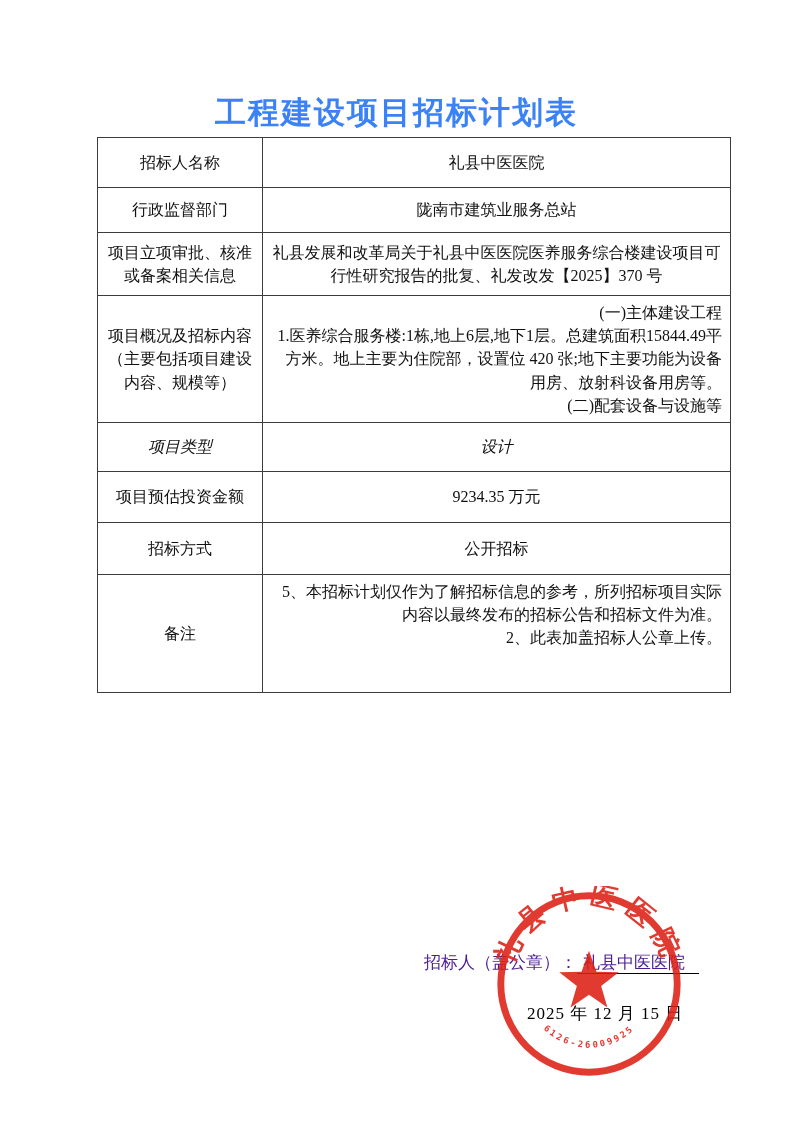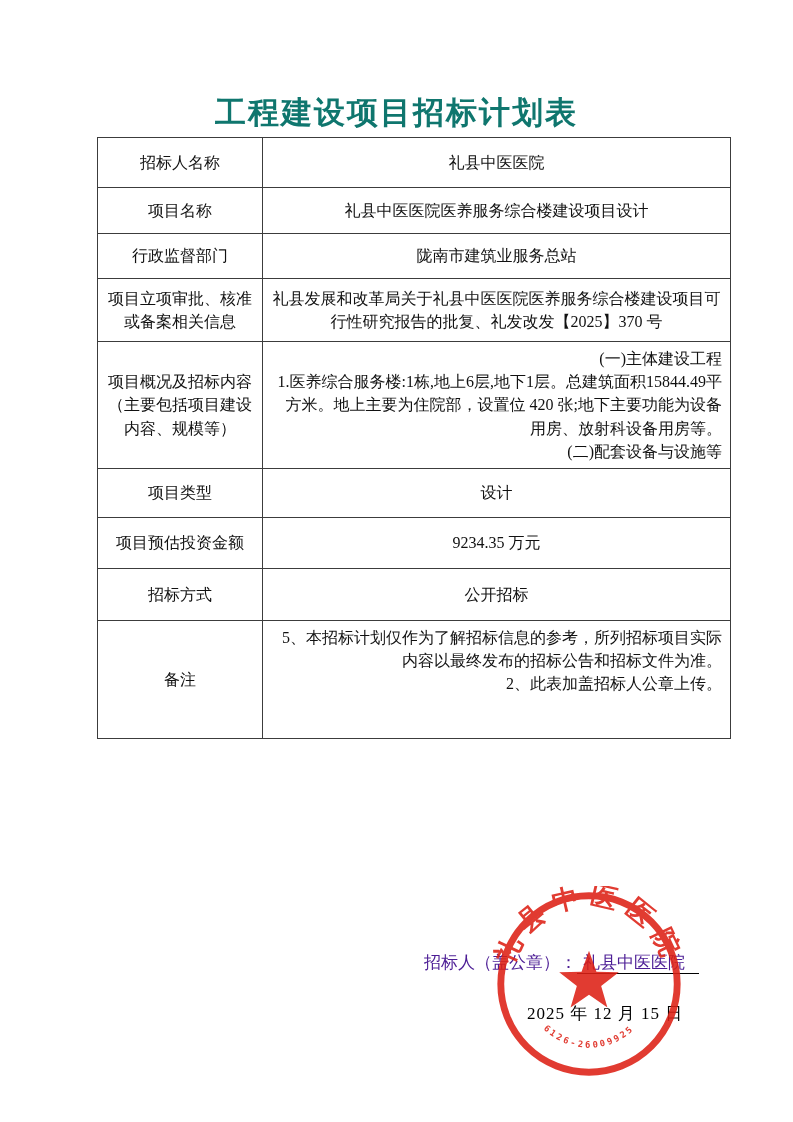--- a/index.html
+++ b/index.html
@@ -13,21 +13,21 @@
   }
   .page { position: absolute; inset: 0; background: #fff; }
 
   .doc-title {
     position: absolute;
     top: 92px; left: 0; width: 100%;
     text-align: center;
     font-size: 31px;
     font-weight: bold;
     letter-spacing: 2px;
-    color: #0f766e;
+    color: #3b82f6;
   }
 
   table.bid-table {
     position: absolute;
     left: 97px; top: 137px;
     width: 633px;
     border-collapse: collapse;
     table-layout: fixed;
   }
   table.bid-table td {
@@ -91,39 +91,35 @@
   <table class="bid-table">
     <colgroup>
       <col style="width:165px">
       <col style="width:468px">
     </colgroup>
     <tbody id="bid-table-body">
         <tr style="height: 50px;">
           <td class="cell-label">招标人名称</td>
           <td class="cell-value">礼县中医医院</td>
         </tr>
-        <tr style="height: 46px;">
-          <td class="cell-label">项目名称</td>
-          <td class="cell-value">礼县中医医院医养服务综合楼建设项目设计</td>
-        </tr>
         <tr style="height: 45px;">
           <td class="cell-label">行政监督部门</td>
           <td class="cell-value">陇南市建筑业服务总站</td>
         </tr>
         <tr style="height: 63px;">
           <td class="cell-label">项目立项审批、核准或备案相关信息</td>
           <td class="cell-value">礼县发展和改革局关于礼县中医医院医养服务综合楼建设项目可行性研究报告的批复、礼发改发【2025】370 号</td>
         </tr>
         <tr style="height: 127px;">
           <td class="cell-label">项目概况及招标内容（主要包括项目建设内容、规模等）</td>
           <td class="cell-value left">(一)主体建设工程
 1.医养综合服务楼:1栋,地上6层,地下1层。总建筑面积15844.49平方米。地上主要为住院部，设置位 420 张;地下主要功能为设备用房、放射科设备用房等。
 (二)配套设备与设施等</td>
         </tr>
-        <tr style="height: 49px;">
+        <tr style="height: 49px; font-style: italic;">
           <td class="cell-label">项目类型</td>
           <td class="cell-value">设计</td>
         </tr>
         <tr style="height: 51px;">
           <td class="cell-label">项目预估投资金额</td>
           <td class="cell-value">9234.35 万元</td>
         </tr>
         <tr style="height: 52px;">
           <td class="cell-label">招标方式</td>
           <td class="cell-value">公开招标</td>

